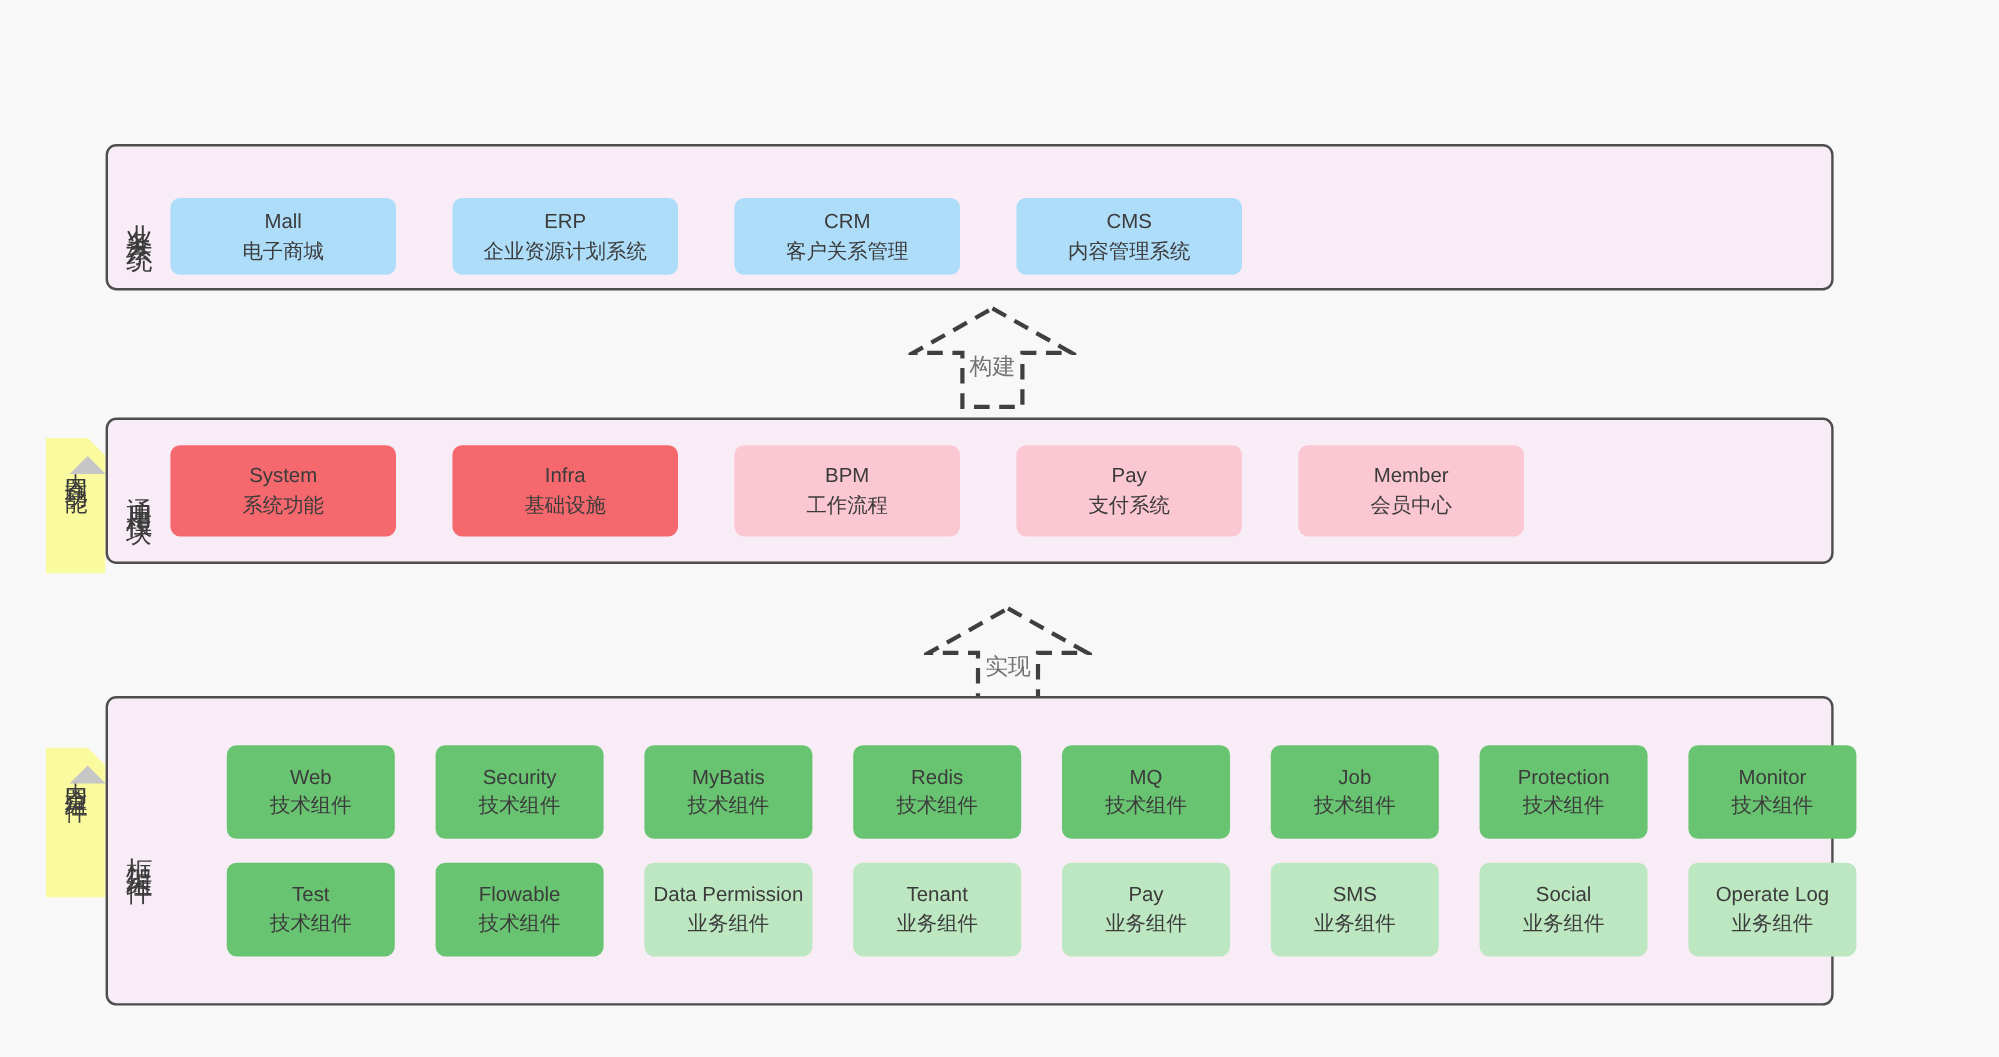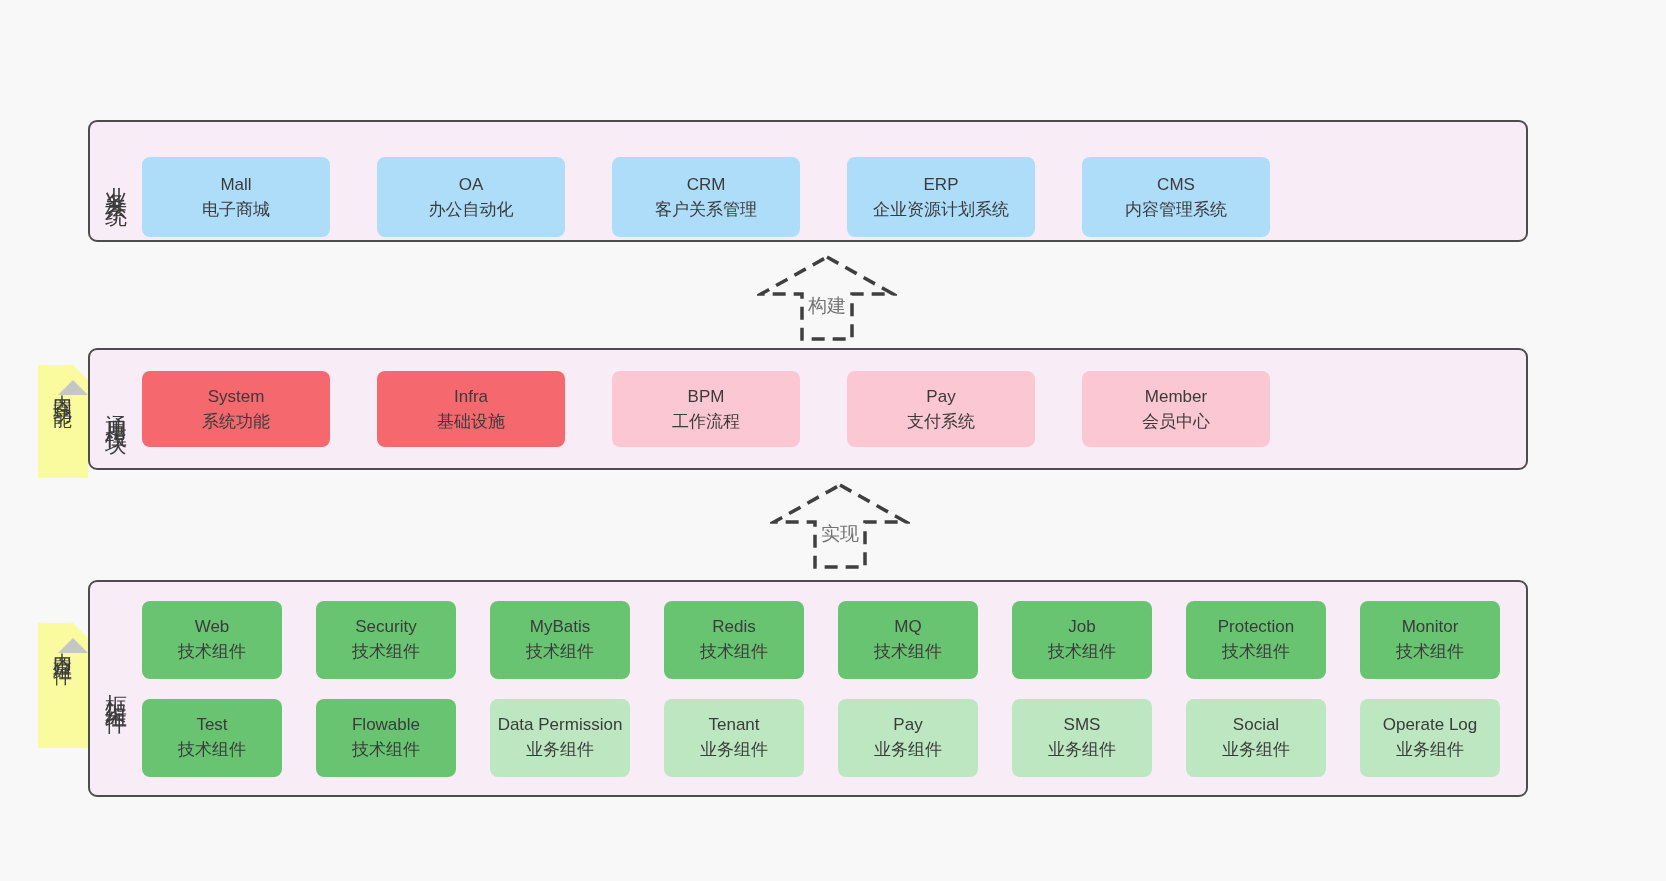--- a/index.html
+++ b/index.html
@@ -21,21 +21,21 @@
   .boxes{display:flex;align-items:center;gap:47px;flex:0 0 auto;}
   .boxes-grid{display:flex;flex-direction:column;gap:20px;}
   .boxes-row{display:flex;align-items:center;gap:34px;}
   
   .box{
     border-radius:8px;display:flex;flex-direction:column;justify-content:center;
     align-items:center;text-align:center;font-size:17px;line-height:1.5;
     color:#3b3b3b;box-sizing:border-box;padding:2px 6px;
   }
   .box .en{white-space:pre-wrap;}
-  .box-wide{width:188px;height:80px;margin-top:32px;}
+  .box-wide{width:188px;height:64px;margin-top:32px;}
   .box-mid{width:188px;height:76px;}
   .box-sm{width:140px;height:78px;line-height:1.42;}
   .blue{background:#aeddfa;}
   .red{background:#f5696e;}
   .pink{background:#fbc7d2;}
   .gdark{background:#69c472;}
   .glight{background:#bce7c0;}
   
   .sticky{
     position:absolute;left:38px;width:50px;background:#fafa9e;z-index:1;
@@ -74,45 +74,41 @@
     <span class="s-label">内置组件</span>
   </div>
 
   <div class="arrow" style="left:757px;top:254px;">
     <svg width="140" height="88" viewBox="0 0 140 88">
       <path d="M70 3 L136 40 L95 40 L95 85 L45 85 L45 40 L4 40 Z" fill="none" stroke="#3f3f3f" stroke-width="3.5" stroke-dasharray="13 8"></path>
     </svg>
     <span class="a-label">构建</span>
   </div>
 
-  <div class="arrow" style="left:770px;top:482px;">
+  <div class="arrow" style="left:770px;top:504px;">
     <svg width="140" height="88" viewBox="0 0 140 88">
       <path d="M70 3 L136 40 L95 40 L95 85 L45 85 L45 40 L4 40 Z" fill="none" stroke="#3f3f3f" stroke-width="3.5" stroke-dasharray="13 8"></path>
     </svg>
     <span class="a-label">实现</span>
   </div>
 
   <div class="container" style="top:120px;height:122px;">
     <div class="v-label">业务系统</div>
     <div class="boxes">
       <div class="box box-wide blue">
         <span class="en">Mall</span>
         <span class="zh">电子商城</span>
       </div>
       <div class="box box-wide blue">
-        <span class="en">OA</span>
-        <span class="zh">办公自动化</span>
+        <span class="en">ERP</span>
+        <span class="zh">企业资源计划系统</span>
       </div>
       <div class="box box-wide blue">
         <span class="en">CRM</span>
         <span class="zh">客户关系管理</span>
-      </div>
-      <div class="box box-wide blue">
-        <span class="en">ERP</span>
-        <span class="zh">企业资源计划系统</span>
       </div>
       <div class="box box-wide blue">
         <span class="en">CMS</span>
         <span class="zh">内容管理系统</span>
       </div>
     </div>
   </div>
 
   <div class="container" style="top:348px;height:122px;">
     <div class="v-label">通用模块</div>
@@ -133,21 +129,21 @@
         <span class="en">Pay</span>
         <span class="zh">支付系统</span>
       </div>
       <div class="box box-mid pink">
         <span class="en">Member</span>
         <span class="zh">会员中心</span>
       </div>
     </div>
   </div>
 
-  <div class="container" style="top:580px;height:217px;">
+  <div class="container" style="top:580px;height:258px;gap:47px;">
     <div class="v-label">框架组件</div>
     <div class="boxes-grid">
       <div class="boxes-row">
         <div class="box box-sm gdark">
           <span class="en">Web</span>
           <span class="zh">技术组件</span>
         </div>
         <div class="box box-sm gdark">
           <span class="en">Security</span>
           <span class="zh">技术组件</span>

